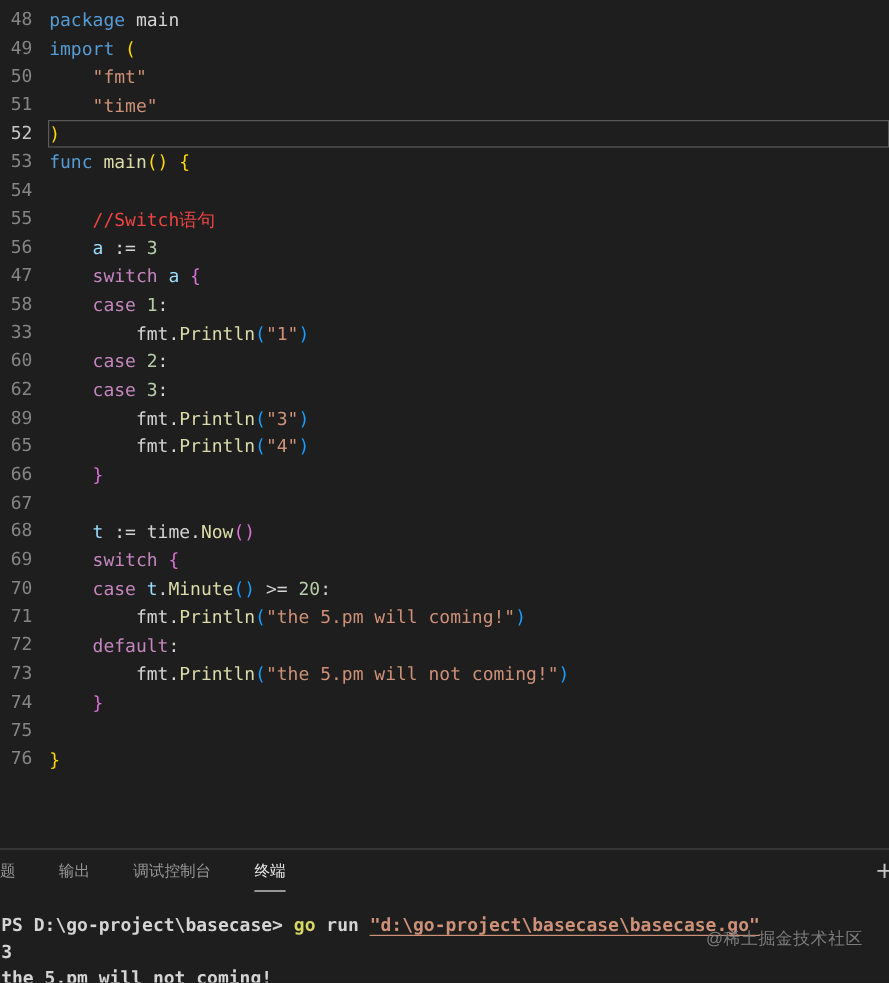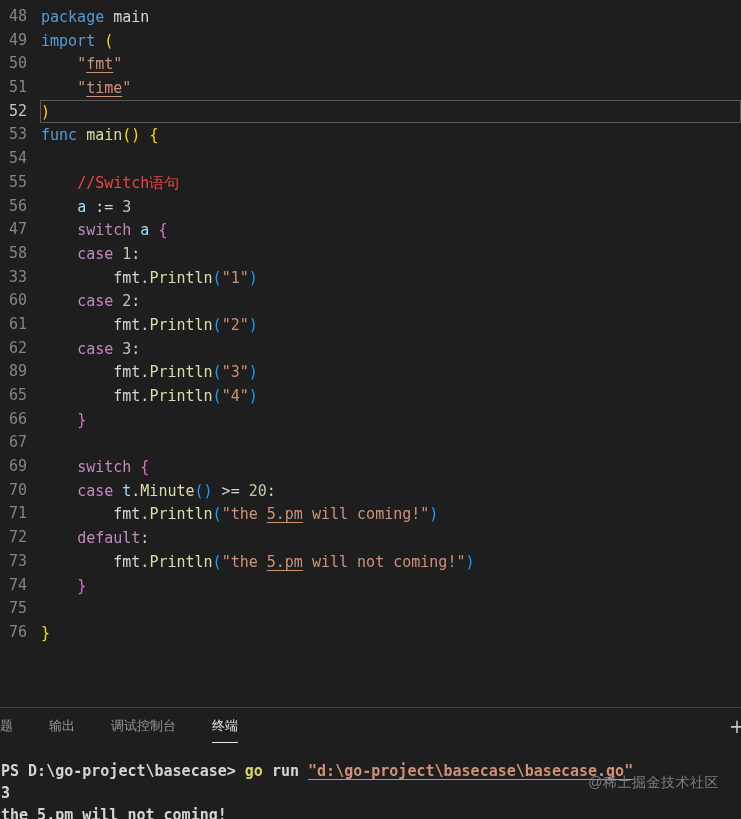--- a/index.html
+++ b/index.html
@@ -14,21 +14,21 @@
     width:40px;flex:0 0 40px;text-align:right;padding-right:13px;box-sizing:border-box;
     color:#858585;user-select:none;
   }
   .code{flex:1;white-space:pre;color:#d4d4d4;border:1px solid transparent;box-sizing:border-box;}
   .row.active .code{border-color:#5a5a5a;}
   .row.active .gutter{color:#c6c6c6;}
   .tk-fg{color:#d4d4d4}
   .tk-kw{color:#569cd6}
   .tk-ctrl{color:#c586c0}
   .tk-str{color:#ce9178}
-  .tk-strU{color:#ce9178;text-decoration:underline;text-underline-offset:3px;}
+  .tk-strU{color:#ce9178;text-underline-offset:3px;}
   .tk-fn{color:#dcdcaa}
   .tk-var{color:#9cdcfe}
   .tk-num{color:#b5cea8}
   .tk-cm{color:#ef4444}
   .tk-b1{color:#ffd700}
   .tk-b2{color:#da70d6}
   .tk-b3{color:#179fff}
   .tk-cmd{color:#d7d764}
   .tk-pathU{color:#ce9178;text-decoration:underline;text-underline-offset:3px;}
   
@@ -109,42 +109,42 @@
         </div>
         <div class="row">
           <span class="gutter">33</span>
           <span class="code"><span class="tk-fg">        fmt.</span><span class="tk-fn">Println</span><span class="tk-b3">(</span><span class="tk-str">"1"</span><span class="tk-b3">)</span></span>
         </div>
         <div class="row">
           <span class="gutter">60</span>
           <span class="code"><span class="tk-fg">    </span><span class="tk-ctrl">case</span><span class="tk-fg"> </span><span class="tk-num">2</span><span class="tk-fg">:</span></span>
         </div>
         <div class="row">
-          <span class="gutter">61</span>
-          <span class="code"><span class="tk-fg">        fmt.</span><span class="tk-fn">Println</span><span class="tk-b3">(</span><span class="tk-str">"2"</span><span class="tk-b3">)</span></span>
-        </div>
-        <div class="row">
           <span class="gutter">62</span>
           <span class="code"><span class="tk-fg">    </span><span class="tk-ctrl">case</span><span class="tk-fg"> </span><span class="tk-num">3</span><span class="tk-fg">:</span></span>
         </div>
         <div class="row">
           <span class="gutter">89</span>
           <span class="code"><span class="tk-fg">        fmt.</span><span class="tk-fn">Println</span><span class="tk-b3">(</span><span class="tk-str">"3"</span><span class="tk-b3">)</span></span>
         </div>
         <div class="row">
           <span class="gutter">65</span>
           <span class="code"><span class="tk-fg">        fmt.</span><span class="tk-fn">Println</span><span class="tk-b3">(</span><span class="tk-str">"4"</span><span class="tk-b3">)</span></span>
         </div>
         <div class="row">
           <span class="gutter">66</span>
           <span class="code"><span class="tk-fg">    </span><span class="tk-b2">}</span></span>
         </div>
         <div class="row">
           <span class="gutter">67</span>
           <span class="code"></span>
+        </div>
+        <div class="row">
+          <span class="gutter">68</span>
+          <span class="code"><span class="tk-fg">    </span><span class="tk-var">t</span><span class="tk-fg"> := time.</span><span class="tk-fn">Now</span><span class="tk-b2">()</span></span>
         </div>
         <div class="row">
           <span class="gutter">69</span>
           <span class="code"><span class="tk-fg">    </span><span class="tk-ctrl">switch</span><span class="tk-fg"> </span><span class="tk-b2">{</span></span>
         </div>
         <div class="row">
           <span class="gutter">70</span>
           <span class="code"><span class="tk-fg">    </span><span class="tk-ctrl">case</span><span class="tk-fg"> </span><span class="tk-var">t</span><span class="tk-fg">.</span><span class="tk-fn">Minute</span><span class="tk-b3">()</span><span class="tk-fg"> &gt;= </span><span class="tk-num">20</span><span class="tk-fg">:</span></span>
         </div>
         <div class="row">

